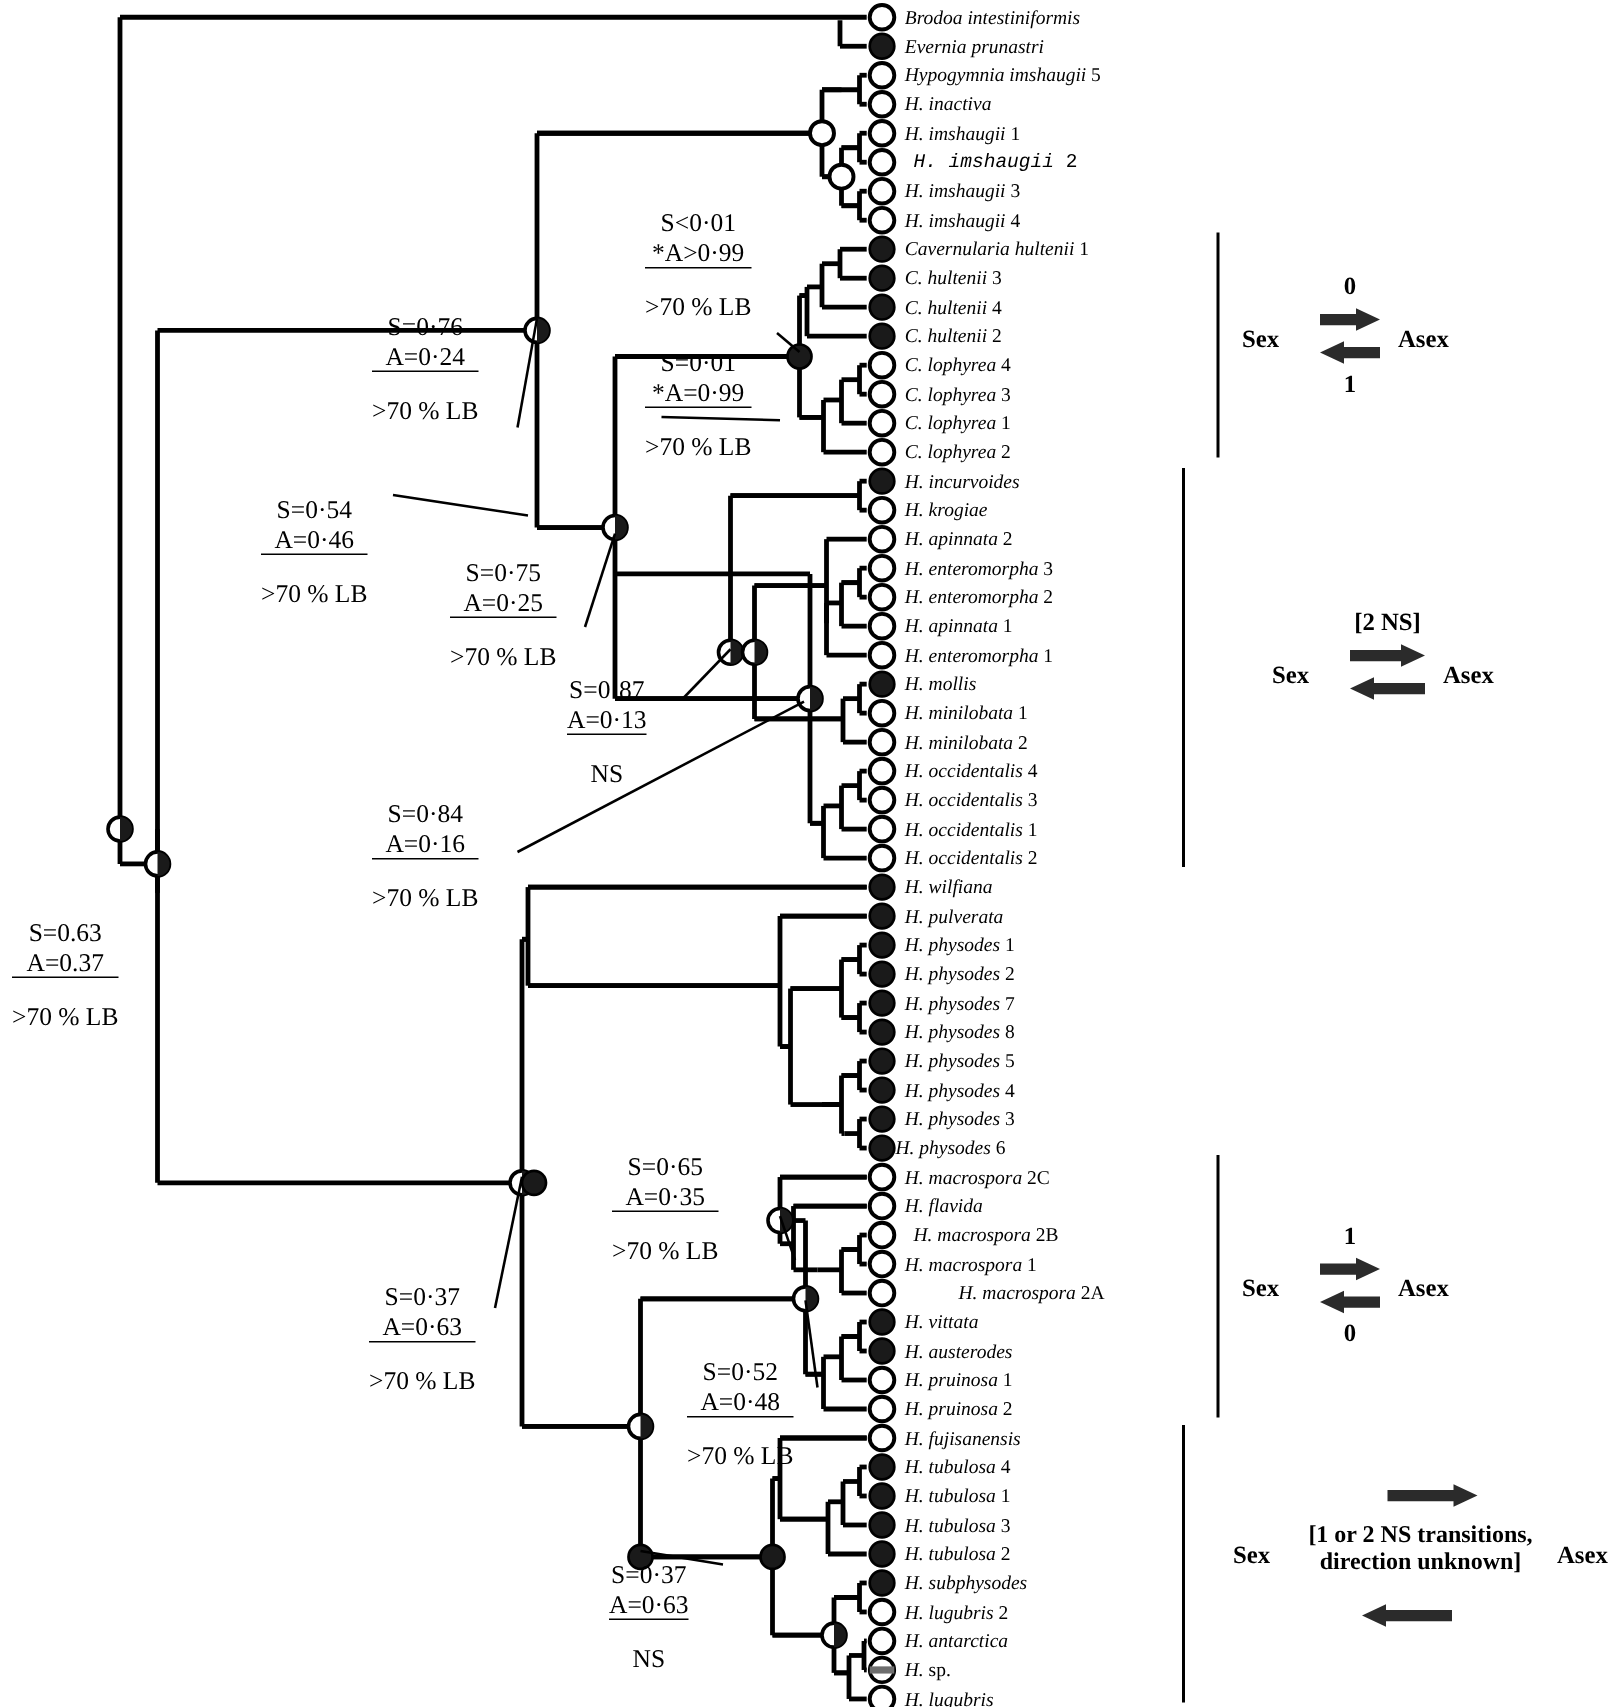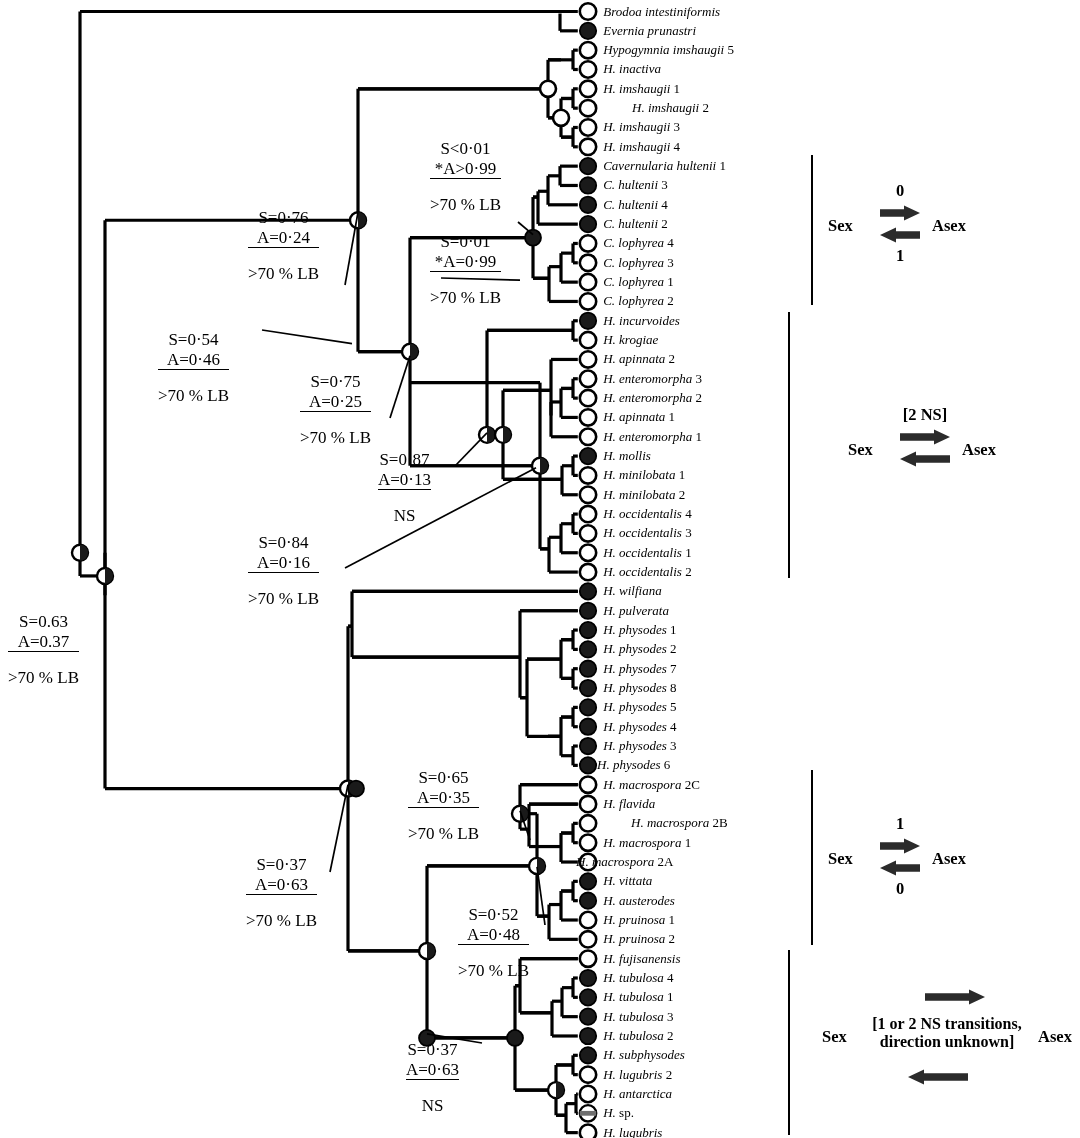--- a/index.html
+++ b/index.html
@@ -520,21 +520,21 @@
         <path d="M 968 1073.25 L 924 1073.25 L 924 1069.5 L 908 1077 L 924 1084.5 L 924 1080.75 L 968 1080.75 Z" fill="#2b2b2b"></path>
       </g>
   </svg>
 
   <div id="taxa-layer">
       <div class="taxon" style="left: 603.2px; top: 1.5px;"><i>Brodoa intestiniformis</i></div>
       <div class="taxon" style="left: 603.2px; top: 20.83px;"><i>Evernia prunastri</i></div>
       <div class="taxon" style="left: 603.2px; top: 40.16px;"><i>Hypogymnia imshaugii</i><span> 5</span></div>
       <div class="taxon" style="left: 603.2px; top: 59.49px;"><i>H. inactiva</i></div>
       <div class="taxon" style="left: 603.2px; top: 78.82px;"><i>H. imshaugii</i><span> 1</span></div>
-      <div class="taxon" style="left: 632px; top: 98.15px;"><i>H. imshaugii</i><span> 2</span></div>
+      <div class="taxon" style="left: 609px; top: 98.15px; font-family: Liberation Mono, monospace;"><i>H. imshaugii</i><span> 2</span></div>
       <div class="taxon" style="left: 603.2px; top: 117.48px;"><i>H. imshaugii</i><span> 3</span></div>
       <div class="taxon" style="left: 603.2px; top: 136.81px;"><i>H. imshaugii</i><span> 4</span></div>
       <div class="taxon" style="left: 603.2px; top: 156.14px;"><i>Cavernularia hultenii</i><span> 1</span></div>
       <div class="taxon" style="left: 603.2px; top: 175.47px;"><i>C. hultenii</i><span> 3</span></div>
       <div class="taxon" style="left: 603.2px; top: 194.8px;"><i>C. hultenii</i><span> 4</span></div>
       <div class="taxon" style="left: 603.2px; top: 214.13px;"><i>C. hultenii</i><span> 2</span></div>
       <div class="taxon" style="left: 603.2px; top: 233.46px;"><i>C. lophyrea</i><span> 4</span></div>
       <div class="taxon" style="left: 603.2px; top: 252.79px;"><i>C. lophyrea</i><span> 3</span></div>
       <div class="taxon" style="left: 603.2px; top: 272.12px;"><i>C. lophyrea</i><span> 1</span></div>
       <div class="taxon" style="left: 603.2px; top: 291.45px;"><i>C. lophyrea</i><span> 2</span></div>
@@ -557,23 +557,23 @@
       <div class="taxon" style="left: 603.2px; top: 620.06px;"><i>H. physodes</i><span> 1</span></div>
       <div class="taxon" style="left: 603.2px; top: 639.39px;"><i>H. physodes</i><span> 2</span></div>
       <div class="taxon" style="left: 603.2px; top: 658.72px;"><i>H. physodes</i><span> 7</span></div>
       <div class="taxon" style="left: 603.2px; top: 678.05px;"><i>H. physodes</i><span> 8</span></div>
       <div class="taxon" style="left: 603.2px; top: 697.38px;"><i>H. physodes</i><span> 5</span></div>
       <div class="taxon" style="left: 603.2px; top: 716.71px;"><i>H. physodes</i><span> 4</span></div>
       <div class="taxon" style="left: 603.2px; top: 736.04px;"><i>H. physodes</i><span> 3</span></div>
       <div class="taxon" style="left: 597px; top: 755.37px;"><i>H. physodes</i><span> 6</span></div>
       <div class="taxon" style="left: 603.2px; top: 774.7px;"><i>H. macrospora</i><span> 2C</span></div>
       <div class="taxon" style="left: 603.2px; top: 794.03px;"><i>H. flavida</i></div>
-      <div class="taxon" style="left: 631px; top: 813.36px;"><i>H. macrospora</i><span> 2B</span></div>
+      <div class="taxon" style="left: 609px; top: 813.36px;"><i>H. macrospora</i><span> 2B</span></div>
       <div class="taxon" style="left: 603.2px; top: 832.69px;"><i>H. macrospora</i><span> 1</span></div>
-      <div class="taxon" style="left: 576px; top: 852.02px; text-align: center;"><i>H. macrospora</i><span> 2A</span></div>
+      <div class="taxon" style="left: 639px; top: 852.02px; text-align: center;"><i>H. macrospora</i><span> 2A</span></div>
       <div class="taxon" style="left: 603.2px; top: 871.35px;"><i>H. vittata</i></div>
       <div class="taxon" style="left: 603.2px; top: 890.68px;"><i>H. austerodes</i></div>
       <div class="taxon" style="left: 603.2px; top: 910.01px;"><i>H. pruinosa</i><span> 1</span></div>
       <div class="taxon" style="left: 603.2px; top: 929.34px;"><i>H. pruinosa</i><span> 2</span></div>
       <div class="taxon" style="left: 603.2px; top: 948.67px;"><i>H. fujisanensis</i></div>
       <div class="taxon" style="left: 603.2px; top: 968px;"><i>H. tubulosa</i><span> 4</span></div>
       <div class="taxon" style="left: 603.2px; top: 987.33px;"><i>H. tubulosa</i><span> 1</span></div>
       <div class="taxon" style="left: 603.2px; top: 1006.66px;"><i>H. tubulosa</i><span> 3</span></div>
       <div class="taxon" style="left: 603.2px; top: 1025.99px;"><i>H. tubulosa</i><span> 2</span></div>
       <div class="taxon" style="left: 603.2px; top: 1045.32px;"><i>H. subphysodes</i></div>
@@ -586,21 +586,21 @@
       <div class="ann" style="left: 8px; top: 612px;">
         <span class="num">S=0.63</span>
         <span class="num">A=0.37</span>
         <span class="lb">&gt;70 % LB</span>
       </div>
       <div class="ann" style="left: 248px; top: 208px;">
         <span class="num">S=0·76</span>
         <span class="num">A=0·24</span>
         <span class="lb">&gt;70 % LB</span>
       </div>
-      <div class="ann" style="left: 158px; top: 330px;">
+      <div class="ann" style="left: 174px; top: 330px;">
         <span class="num">S=0·54</span>
         <span class="num">A=0·46</span>
         <span class="lb">&gt;70 % LB</span>
       </div>
       <div class="ann" style="left: 300px; top: 372px;">
         <span class="num">S=0·75</span>
         <span class="num">A=0·25</span>
         <span class="lb">&gt;70 % LB</span>
       </div>
       <div class="ann" style="left: 430px; top: 139px;">

